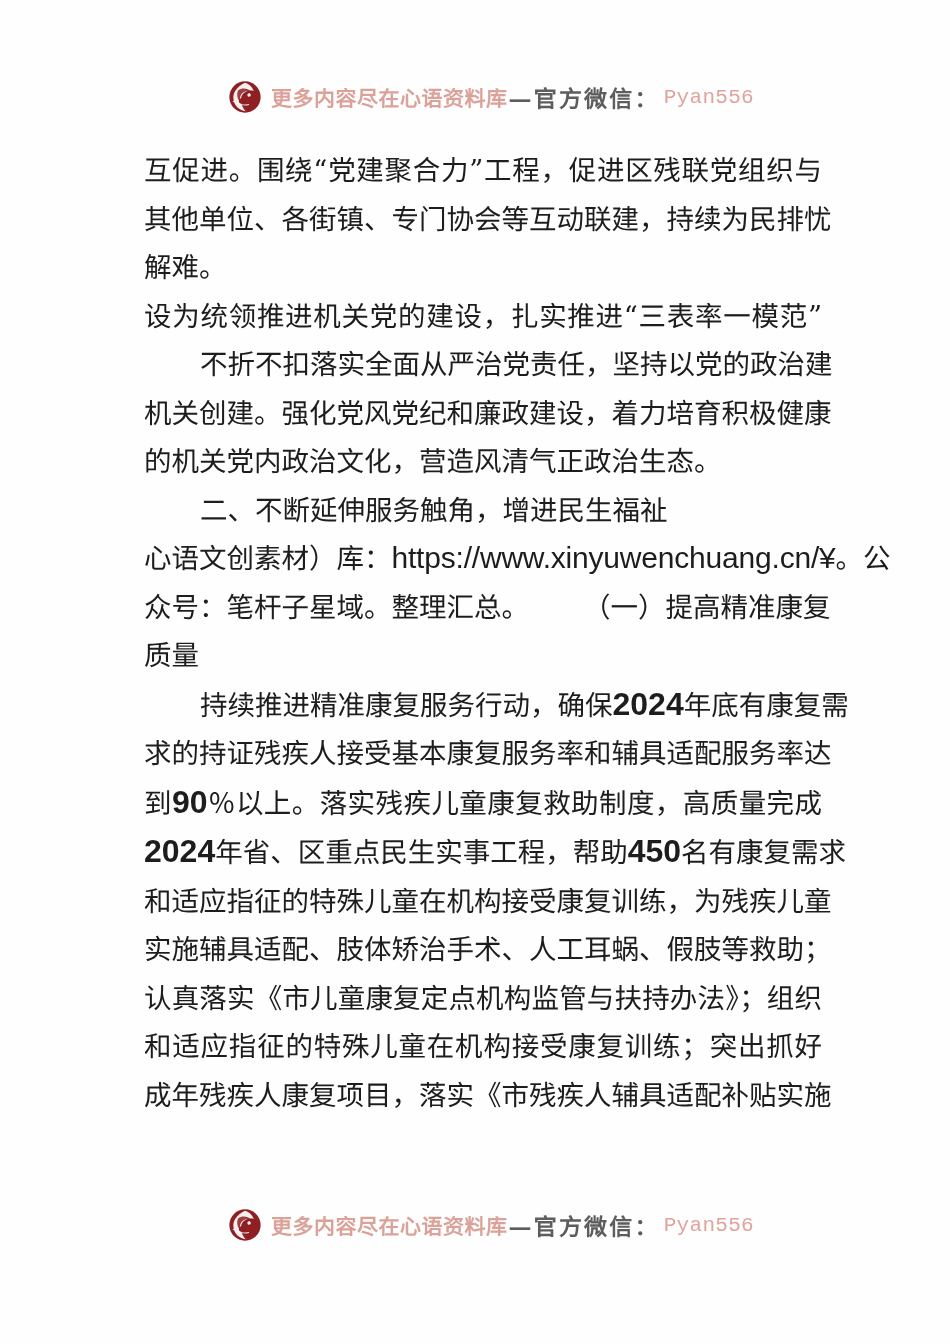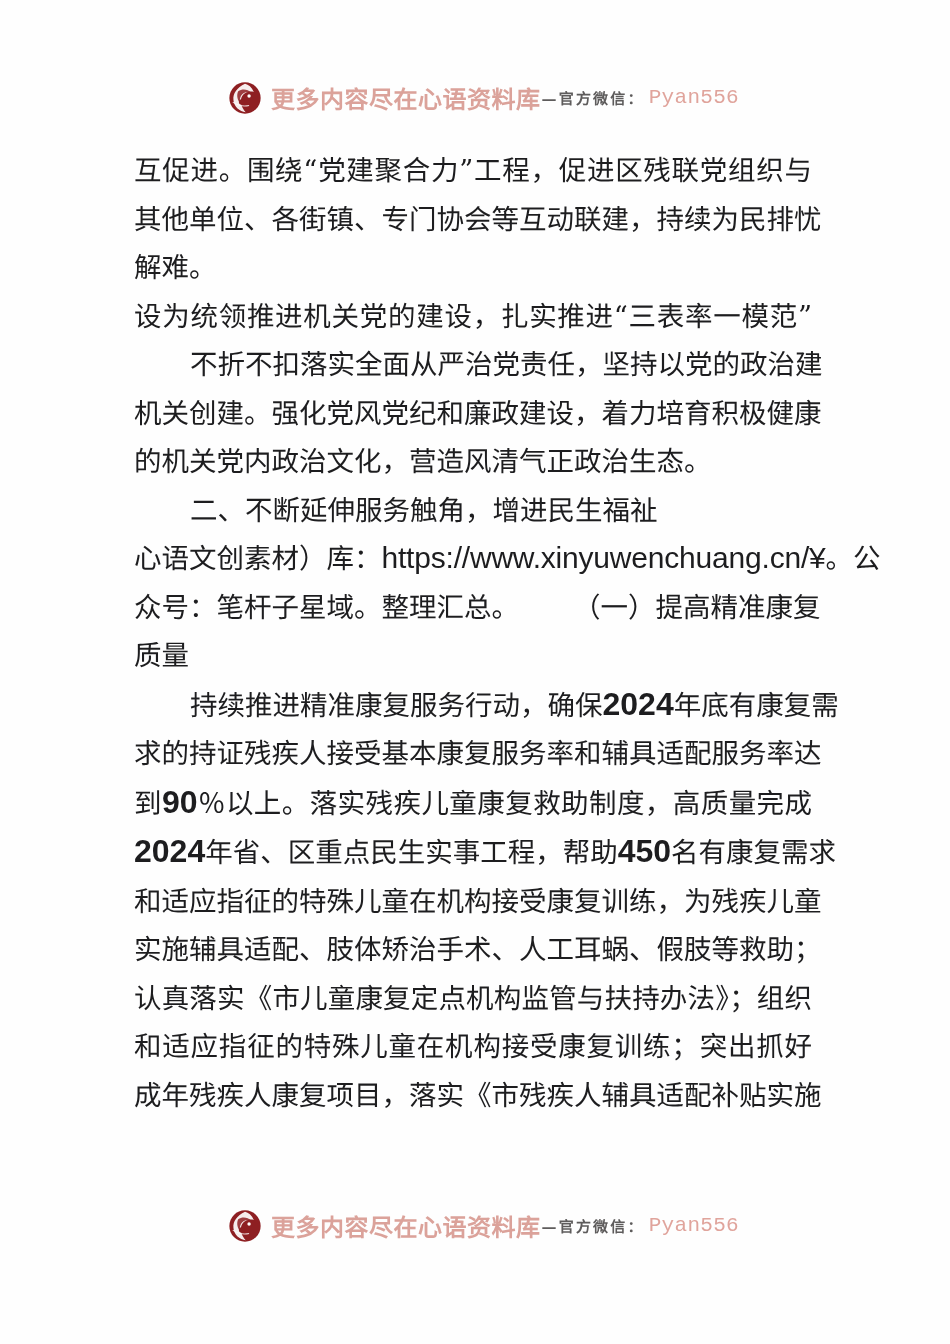--- a/index.html
+++ b/index.html
@@ -37,44 +37,44 @@
     height: 34px;
     flex: 0 0 34px;
     margin-right: 9px;
     position: relative;
   }
   .wm-logo svg { display: block; width: 34px; height: 34px; }
 
   .wm-brand {
     font-family: "DejaVu Serif", "Liberation Serif", serif;
     font-weight: bold;
-    font-size: 24px;
+    font-size: 21px;
     letter-spacing: 0.5px;
     color: #dba29a;
   }
   .wm-mid {
     font-family: "DejaVu Serif", "Liberation Serif", serif;
     font-weight: bold;
-    font-size: 15px;
+    font-size: 23px;
     letter-spacing: 2.2px;
     color: #5e5c5c;
     margin-left: 1px;
   }
   .wm-id {
     font-family: Liberation Mono, monospace;
     font-size: 21px;
     letter-spacing: 0.3px;
     color: #e0a49c;
     margin-left: 4px;
   }
 
   
   .doc-body {
     position: absolute;
-    left: 134px;
+    left: 144px;
     top: 146px;
     width: 678px;
   }
 
   .line {
     font-family: "DejaVu Serif", "Liberation Serif", serif;
     font-size: 27.5px;
     line-height: 48.5px;
     color: #1d1d1f;
     white-space: pre;

